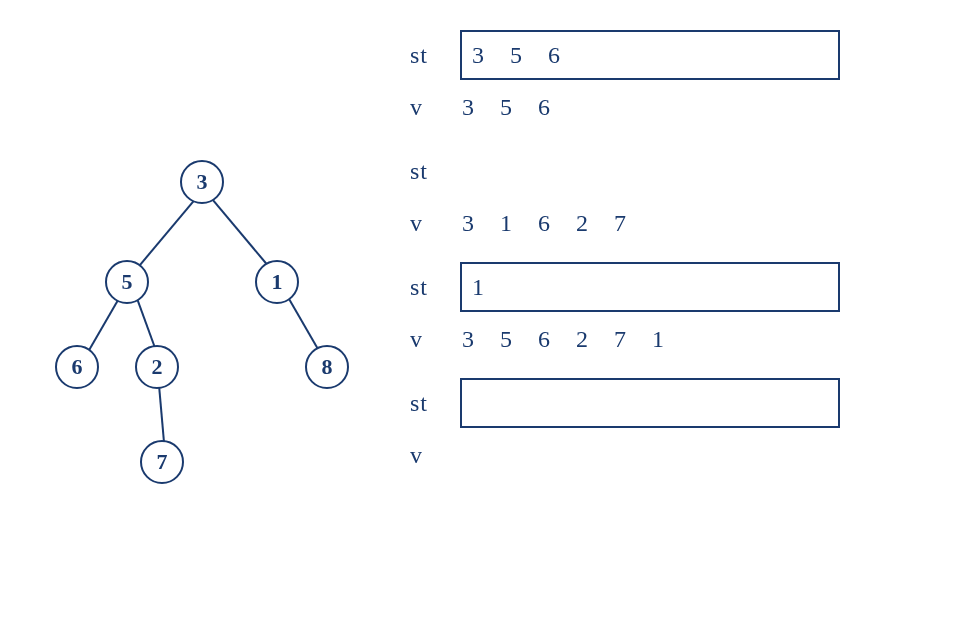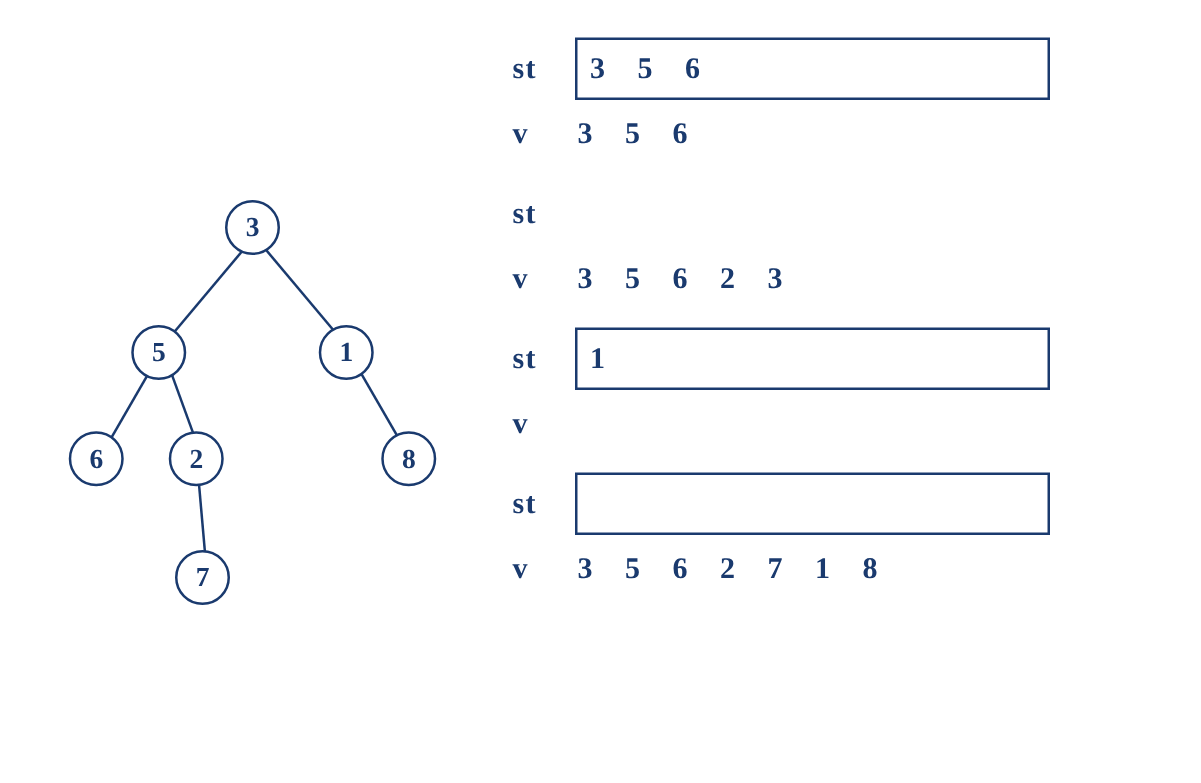--- a/index.html
+++ b/index.html
@@ -37,21 +37,20 @@
       position: absolute;
       background: #1a3a6e;
       height: 2px;
       transform-origin: 0 0;
     }
     .right-panel {
       position: absolute;
       left: 410px;
       top: 30px;
       width: 530px;
-      font-weight: bold;
     }
     .row {
       display: flex;
       align-items: center;
       margin-bottom: 8px;
       height: 50px;
     }
     .row-v {
       display: flex;
       align-items: center;
@@ -128,39 +127,39 @@
     <span class="label">v</span>
     <span class="v-text">3 5 6</span>
   </div>
 
   <div class="row">
     <span class="label">st</span>
   </div>
 
   <div class="row-v">
     <span class="label">v</span>
-    <span class="v-text">3 5 6 2 3</span>
+    <span class="v-text">3 1 6 2 7</span>
   </div>
 
   <div class="row">
     <span class="label">st</span>
     <div class="box">
       <span>1</span>
     </div>
   </div>
 
   <div class="row-v">
     <span class="label">v</span>
+    <span class="v-text">3 5 6 2 7 1</span>
   </div>
 
   <div class="row">
     <span class="label">st</span>
     <div class="box">
       <span></span>
     </div>
   </div>
 
   <div class="row-v">
     <span class="label">v</span>
-    <span class="v-text">3 5 6 2 7 1 8</span>
   </div>
 
 </div>
 
 </body></html>

